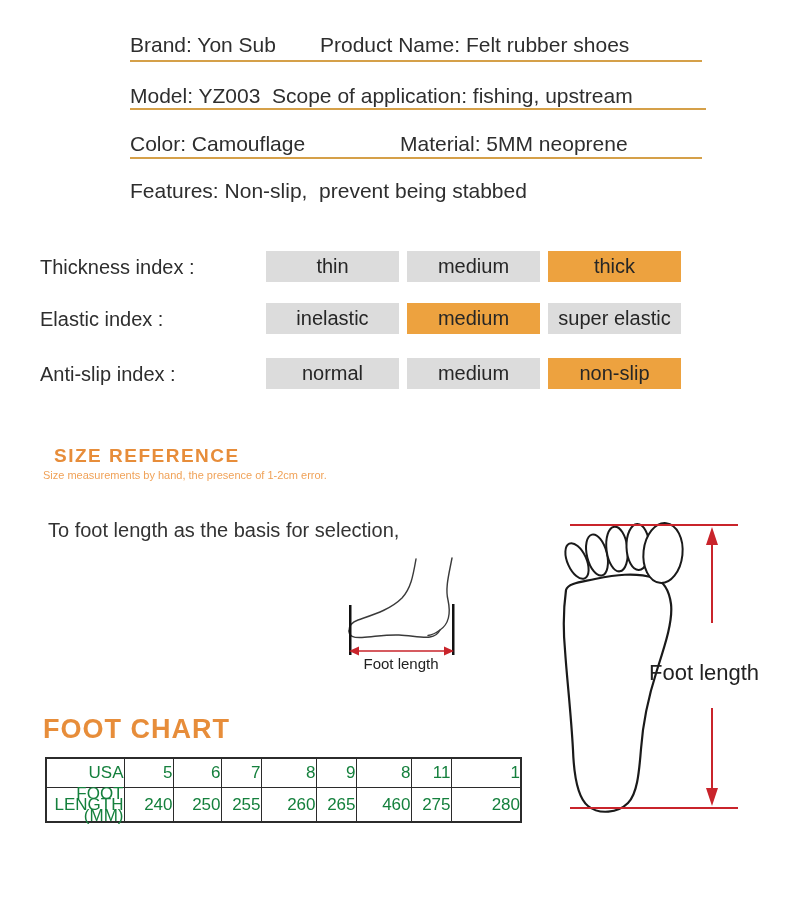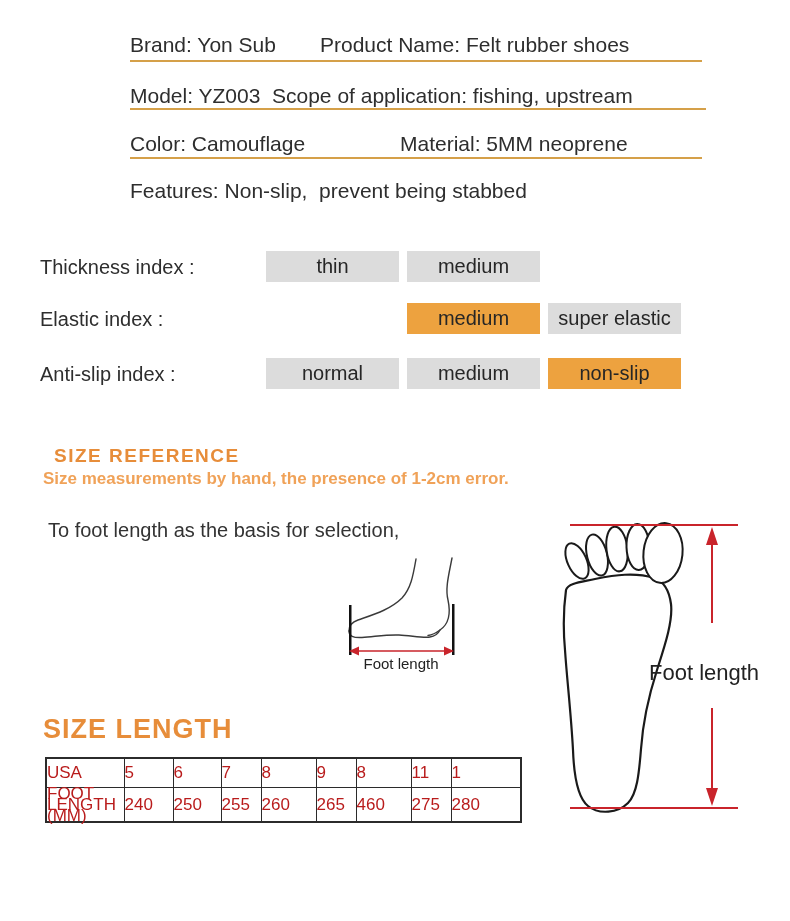--- a/index.html
+++ b/index.html
@@ -23,35 +23,35 @@
   .lt1{top:256px}.lt2{top:308px}.lt3{top:363px}
   .idx-cell{
     width:133px;height:31px;display:flex;align-items:center;justify-content:center;
     font-size:20px;color:#262626;background:var(--box-gray,#dcdcdc);
   }
   .idx-cell[data-state="active"]{background:var(--box-orange,#eda23f);}
   .cc1{left:266px}.cc2{left:407px}.cc3{left:548px}
   .ct1{top:251px}.ct2{top:303px}.ct3{top:358px}
   
   .ref-title{left:54px;top:445px;font-size:19px;font-weight:bold;letter-spacing:1.5px;color:var(--heading-orange,#e78d3a);}
-  .ref-sub{left:43px;top:469px;font-size:17px;color:var(--subtext-orange,#f0a258);font-weight:bold;}
+  .ref-sub{left:43px;top:469px;font-size:11px;color:var(--subtext-orange,#f0a258);}
   .ref-note{left:48px;top:520px;font-size:20px;line-height:20px;color:#333;}
   
   .side-svg{left:328px;top:548px;}
   .footprint-svg{left:555px;top:508px;}
   svg text{font-family:"Liberation Sans","DejaVu Sans",sans-serif;fill:#222;}
   
   .chart-title{left:43px;top:714px;font-size:27px;font-weight:bold;letter-spacing:1px;color:var(--heading-orange,#e78d3a);}
   table.size-table{
     left:45px;top:757px;border-collapse:collapse;table-layout:fixed;
     border:2px solid var(--table-border,#2b2b2b);background:#fff;
   }
   table.size-table td{
-    border:1px solid var(--table-border,#2b2b2b);height:28px;text-align:left;
-    font-size:17px;color:#b91c1c;padding:0;
+    border:1px solid var(--table-border,#2b2b2b);height:28px;text-align:right;
+    font-size:17px;color:#15803d;padding:0;
   }
   td.hdr-small{font-size:10.5px;line-height:11px;}
 </style>
 </head>
 <body>
 
 <div id="canvas">
 
   <span class="abs info-text r1c1">Brand: Yon Sub</span>
   <span class="abs info-text r1c2">Product Name: Felt rubber shoes</span>
@@ -63,22 +63,24 @@
 
   <span class="abs info-text r3c1">Color: Camouflage</span>
   <span class="abs info-text r3c2">Material: 5MM neoprene</span>
   <div class="abs gold-line u3"></div>
 
   <span class="abs info-text r4c1">Features: Non-slip,  prevent being stabbed</span>
 
   <div class="abs idx-label lt1">Thickness index :</div>
   <div class="abs idx-cell cc1 ct1" data-state="normal">thin</div>
   <div class="abs idx-cell cc2 ct1" data-state="normal">medium</div>
+  <div class="abs idx-cell cc3 ct1" data-state="active">thick</div>
 
   <div class="abs idx-label lt2">Elastic index :</div>
+  <div class="abs idx-cell cc1 ct2" data-state="normal">inelastic</div>
   <div class="abs idx-cell cc2 ct2" data-state="active">medium</div>
   <div class="abs idx-cell cc3 ct2" data-state="normal">super elastic</div>
 
   <div class="abs idx-label lt3">Anti-slip index :</div>
   <div class="abs idx-cell cc1 ct3" data-state="normal">normal</div>
   <div class="abs idx-cell cc2 ct3" data-state="normal">medium</div>
   <div class="abs idx-cell cc3 ct3" data-state="active">non-slip</div>
 
   <div class="abs ref-title">SIZE REFERENCE</div>
   <div class="abs ref-sub">Size measurements by hand, the presence of 1-2cm error.</div>
@@ -118,21 +120,21 @@
       <line x1="15" y1="17" x2="183" y2="17" stroke-width="2.2"></line>
       <line x1="15" y1="300" x2="183" y2="300" stroke-width="2.2"></line>
       <line x1="157" y1="28" x2="157" y2="115" stroke-width="2"></line>
       <polygon points="157,19 151,37 163,37" stroke="none"></polygon>
       <line x1="157" y1="200" x2="157" y2="288" stroke-width="2"></line>
       <polygon points="157,298 151,280 163,280" stroke="none"></polygon>
     </g>
     <text x="94" y="172" font-size="22">Foot length</text>
   </svg>
 
-  <div class="abs chart-title">SIZE LENGTH</div>
+  <div class="abs chart-title">FOOT CHART</div>
 
   <table class="abs size-table">
     <colgroup>
       <col style="width:78px">
         <col style="width:49px">
         <col style="width:48px">
         <col style="width:40px">
       <col style="width:55px">
         <col style="width:40px">
         <col style="width:55px">

